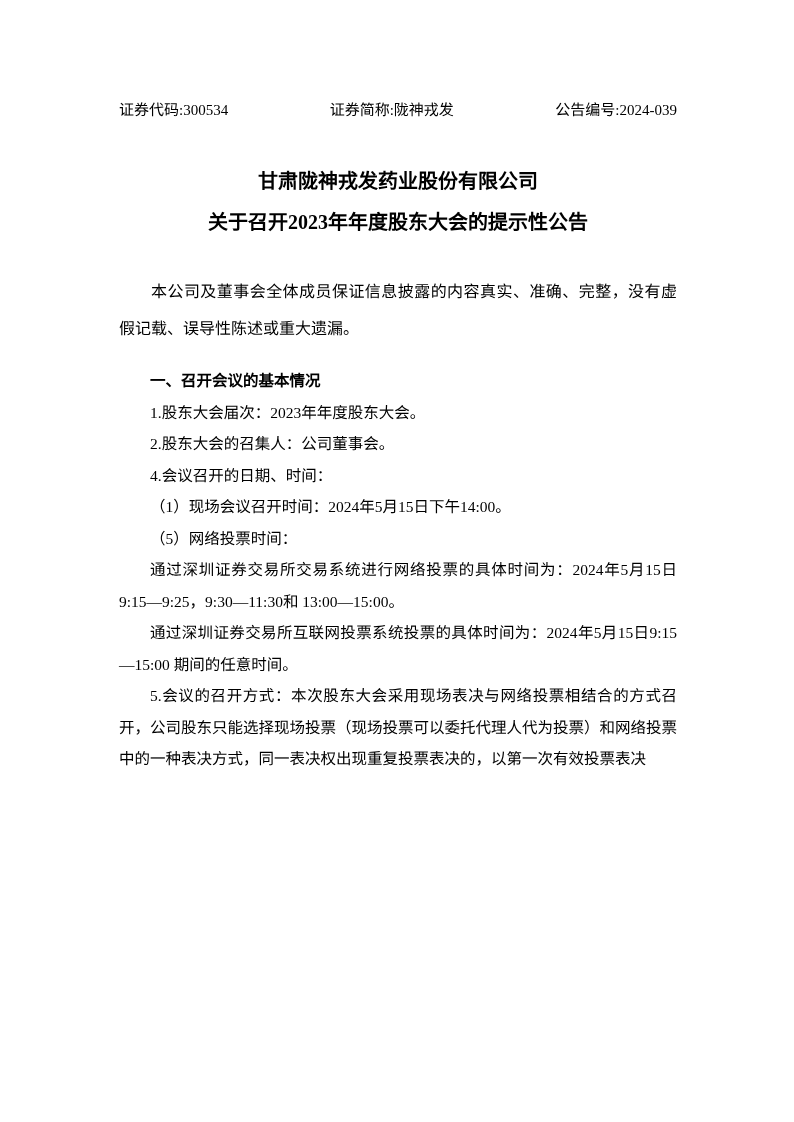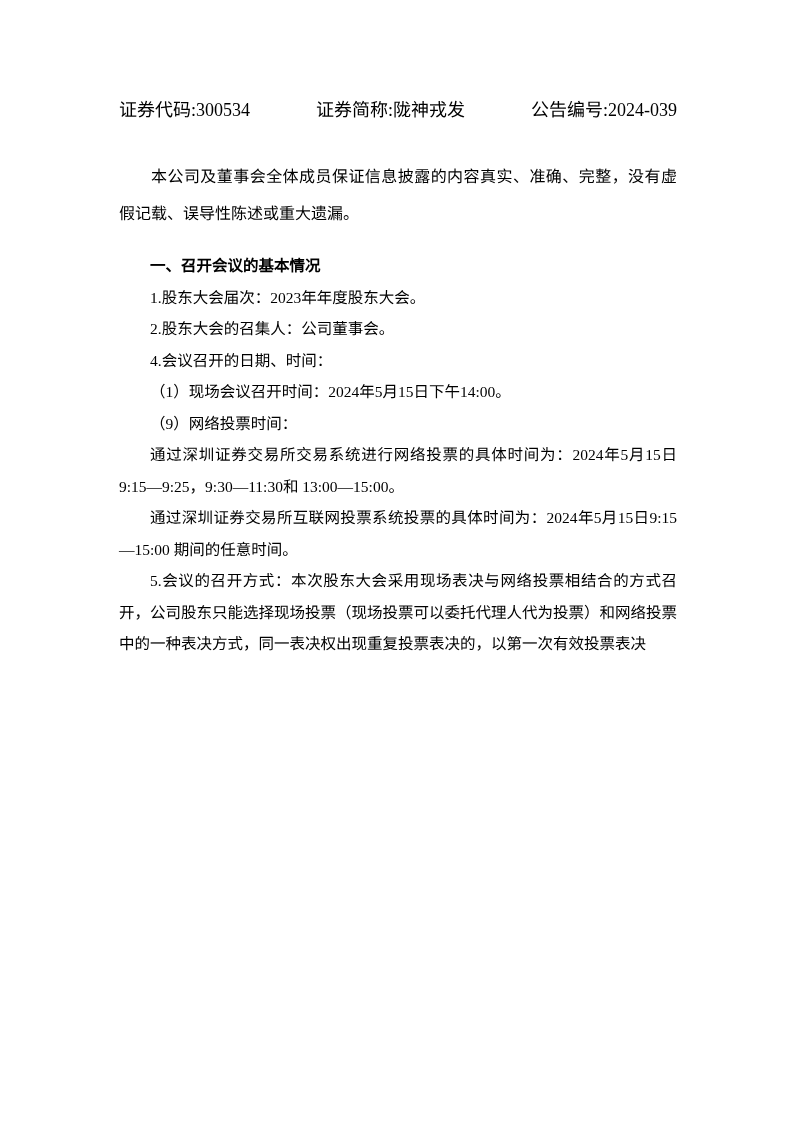--- a/index.html
+++ b/index.html
@@ -17,21 +17,21 @@
   .page {
     box-sizing: border-box;
     width: 794px;
     height: 1122px;
     padding: 0 117px 0 119px;
   }
   .doc-header {
     margin-top: 101px;
     display: flex;
     justify-content: space-between;
-    font-size: 18px;
+    font-size: 15px;
     line-height: 18px;
     white-space: nowrap;
   }
   .doc-title-company {
     margin-top: 50px;
     text-align: center;
     font-size: 20px;
     font-weight: bold;
     line-height: 24px;
   }
@@ -69,28 +69,30 @@
 <body>
 
 <div class="page">
 
   <div class="doc-header">
     <span>证券代码:300534</span>
     <span>证券简称:陇神戎发</span>
     <span>公告编号:2024-039</span>
   </div>
 
+  <div class="doc-title-company">甘肃陇神戎发药业股份有限公司</div>
+  <div class="doc-title-subject">关于召开2023年年度股东大会的提示性公告</div>
 
   <div class="disclaimer">本公司及董事会全体成员保证信息披露的内容真实、准确、完整，没有虚假记载、误导性陈述或重大遗漏。</div>
 
   <div class="doc-body">
     <p class="heading">一、召开会议的基本情况</p>
     <p class="normal">1.股东大会届次：2023年年度股东大会。</p>
     <p class="normal">2.股东大会的召集人：公司董事会。</p>
     <p class="normal">4.会议召开的日期、时间：</p>
     <p class="normal">（1）现场会议召开时间：2024年5月15日下午14:00。</p>
-    <p class="normal">（9）网络投票时间：</p>
+    <p class="normal">（5）网络投票时间：</p>
     <p class="normal">通过深圳证券交易所交易系统进行网络投票的具体时间为：2024年5月15日9:15—9:25，9:30—11:30和 13:00—15:00。</p>
     <p class="normal">通过深圳证券交易所互联网投票系统投票的具体时间为：2024年5月15日9:15—15:00 期间的任意时间。</p>
     <p class="normal">5.会议的召开方式：本次股东大会采用现场表决与网络投票相结合的方式召开，公司股东只能选择现场投票（现场投票可以委托代理人代为投票）和网络投票中的一种表决方式，同一表决权出现重复投票表决的，以第一次有效投票表决</p>
   </div>
 
 </div>
 
 </body></html>

